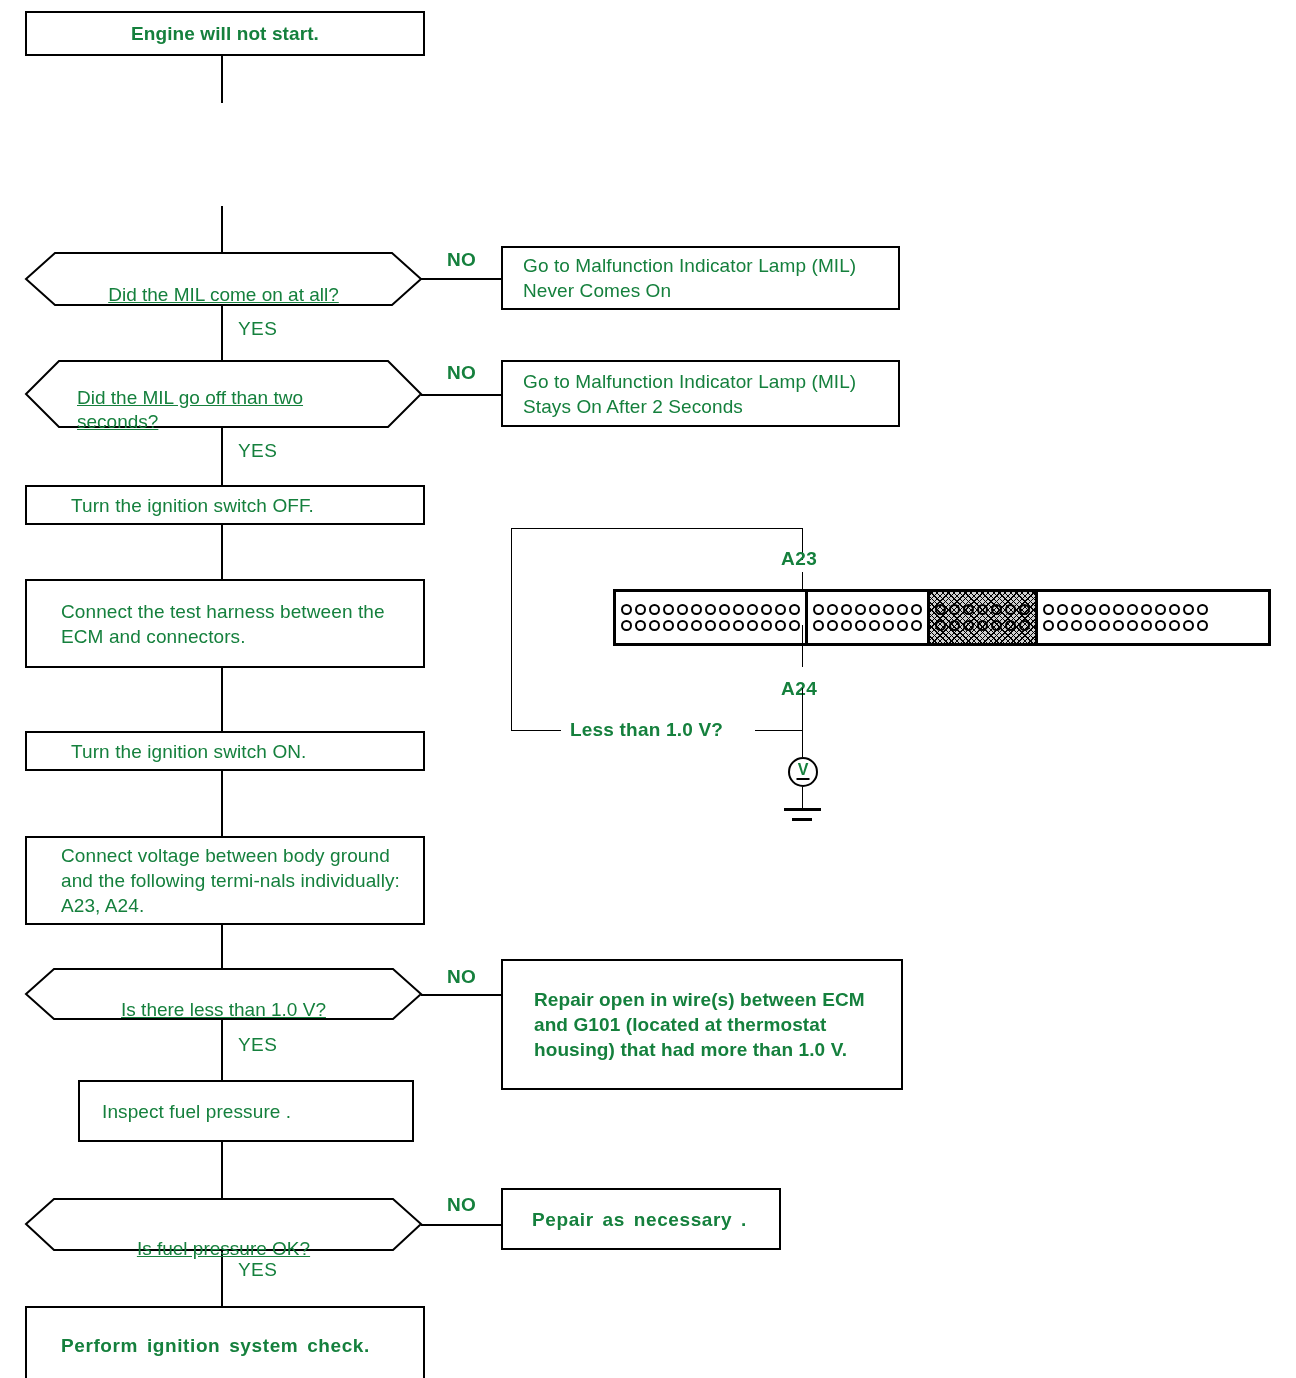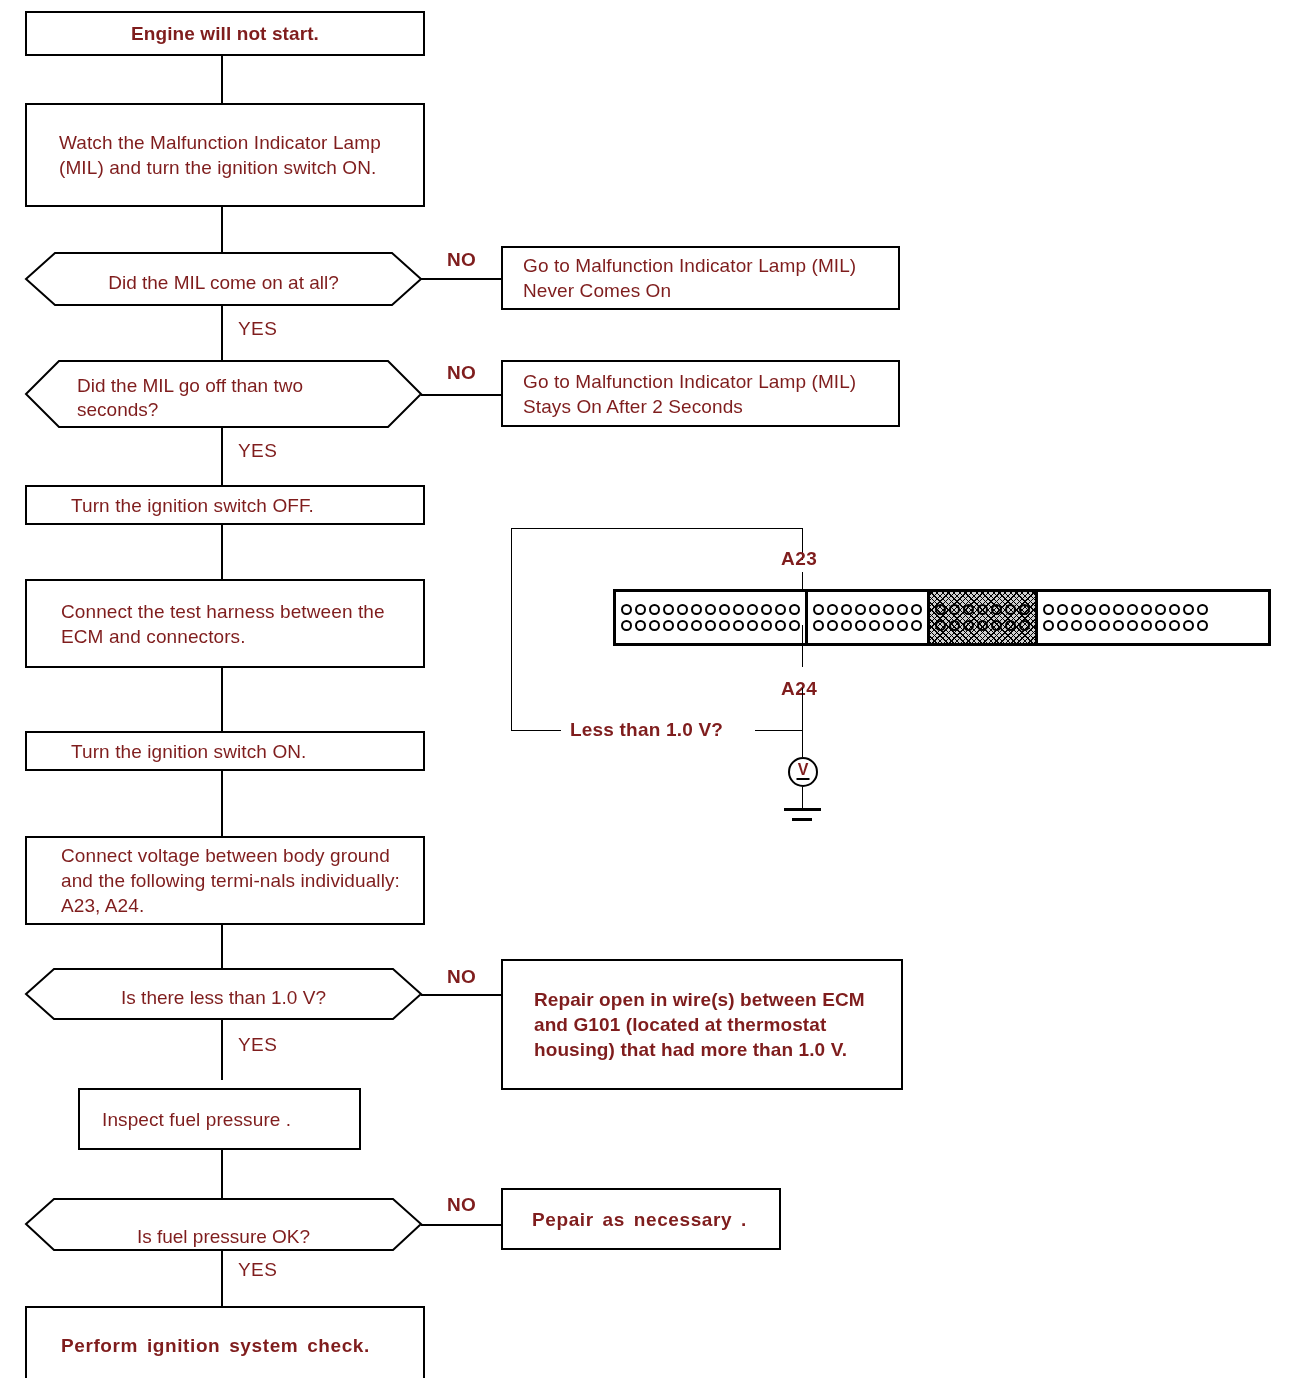--- a/index.html
+++ b/index.html
@@ -7,21 +7,21 @@
     margin: 0;
     padding: 0;
     background: #ffffff;
   }
   #page {
     position: relative;
     width: 1296px;
     height: 1378px;
     background: #ffffff;
     font-family: "Liberation Sans", "DejaVu Sans", sans-serif;
-    color: #7f1d1d;
+    color: #15803d;
     overflow: hidden;
   }
 
   
   .abs { position: absolute; box-sizing: border-box; }
 
   
   .pbox {
     border: 2px solid #000;
     background: #fff;
@@ -36,31 +36,32 @@
   .pbox.left    { justify-content: flex-start; text-align: left; }
   .pbox .txt { display: block; }
   .pbox.bold { font-weight: bold; }
   .pbox.bold.spaced .txt { letter-spacing: 0.6px; word-spacing: 3px; }
 
   
   .hexwrap { position: absolute; }
   .hexwrap svg { position: absolute; left: 0; top: 0; overflow: visible; }
   .hexwrap .hextext {
     position: absolute;
-    left: 0; top: 4px;
+    left: 0; top: 16px;
     width: 100%; height: 100%;
     display: flex;
     align-items: center;
     justify-content: center;
     font-size: 19px;
     line-height: 24px;
     text-align: center;
     padding: 0 55px;
     box-sizing: border-box;
     pointer-events: none;
+    text-decoration: underline;
   }
   .hexwrap .hextext.leftal {
     justify-content: flex-start;
     text-align: left;
     padding-left: 52px;
   }
 
   
   .vline { position: absolute; width: 0; border-left: 2px solid #000; }
   .hline { position: absolute; height: 0; border-top: 2px solid #000; }
@@ -167,23 +168,20 @@
   <div class="vline abs" style="left:221px; top:770px; height:66px;"></div>
   <div class="vline abs" style="left:221px; top:924px; height:44px;"></div>
   <div class="vline abs" style="left:221px; top:1019px; height:61px;"></div>
   <div class="vline abs" style="left:221px; top:1141px; height:57px;"></div>
   <div class="vline abs" style="left:221px; top:1251px; height:55px;"></div>
 
   <div class="pbox center bold abs" style="left:25px; top:11px; width:400px; height:45px;">
     <span class="txt">Engine will not start.</span>
   </div>
 
-  <div class="pbox left abs" style="left:25px; top:103px; width:400px; height:104px; padding-left:32px; padding-right:20px;">
-    <span class="txt">Watch the Malfunction Indicator Lamp (MIL) and turn the ignition switch ON.</span>
-  </div>
 
   <div class="hexwrap" style="left:25px; top:252px; width:397px; height:54px;">
     <svg width="397" height="54" viewBox="0 0 397 54">
       <polygon points="30,1 367,1 396,27 367,53 30,53 1,27" fill="#ffffff" stroke="#000000" stroke-width="2"></polygon>
     </svg>
     <div class="hextext">
       <span>Did the MIL come on at all?</span>
     </div>
   </div>
 
@@ -236,21 +234,21 @@
     </div>
   </div>
   <div class="hline abs" style="left:421px; top:994px; width:80px;"></div>
   <div class="blabel" style="left:447px; top:966px;">NO</div>
   <div class="blabel plain" style="left:238px; top:1034px;">YES</div>
 
   <div class="pbox left bold abs" style="left:501px; top:930px; width:402px; height:131px; padding-left:31px; padding-right:10px;margin-top:29px;">
     <span class="txt">Repair open in wire(s) between ECM and G101 (located at thermostat housing) that had more than 1.0 V.</span>
   </div>
 
-  <div class="pbox left abs" style="left:78px; top:1080px; width:283px; height:62px; padding-left:22px;margin-top:8px;">
+  <div class="pbox left abs" style="left:78px; top:1080px; width:336px; height:62px; padding-left:22px;">
     <span class="txt">Inspect fuel pressure .</span>
   </div>
 
   <div class="hexwrap" style="left:25px; top:1198px; width:397px; height:69px;">
     <svg width="397" height="53" viewBox="0 0 397 53">
       <polygon points="29,1 368,1 396,26 368,52 29,52 1,26" fill="#ffffff" stroke="#000000" stroke-width="2"></polygon>
     </svg>
     <div class="hextext">
       <span>Is fuel pressure OK?</span>
     </div>

